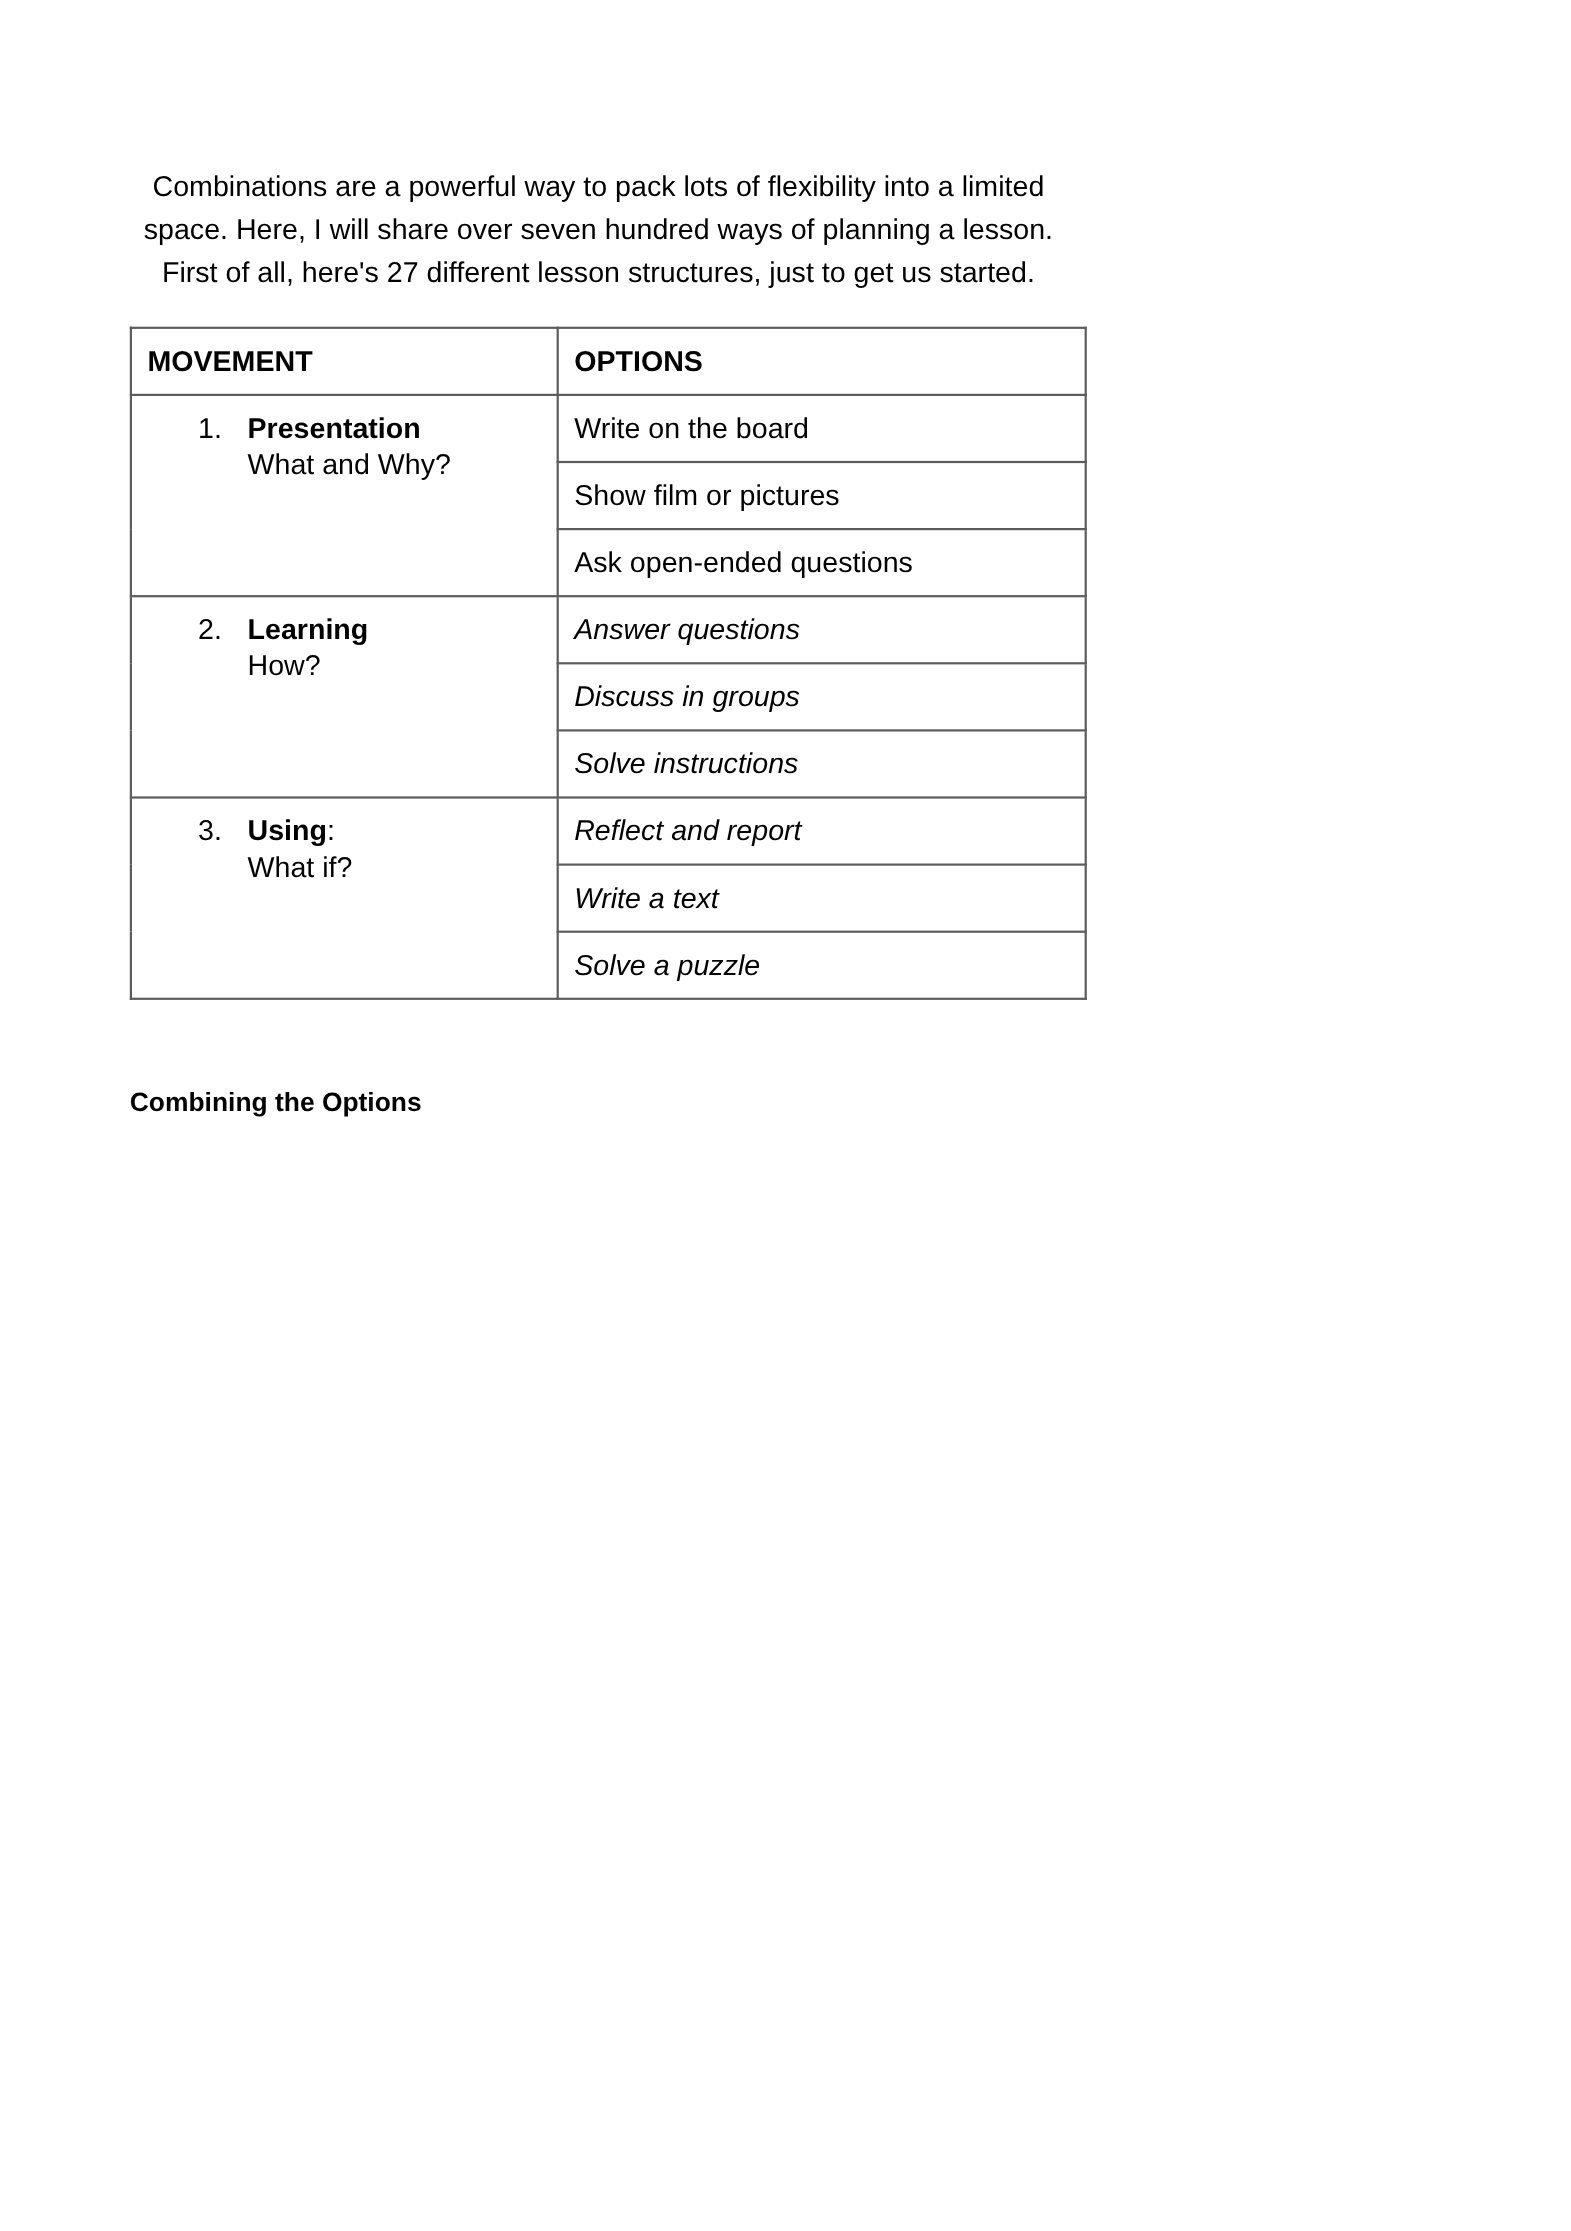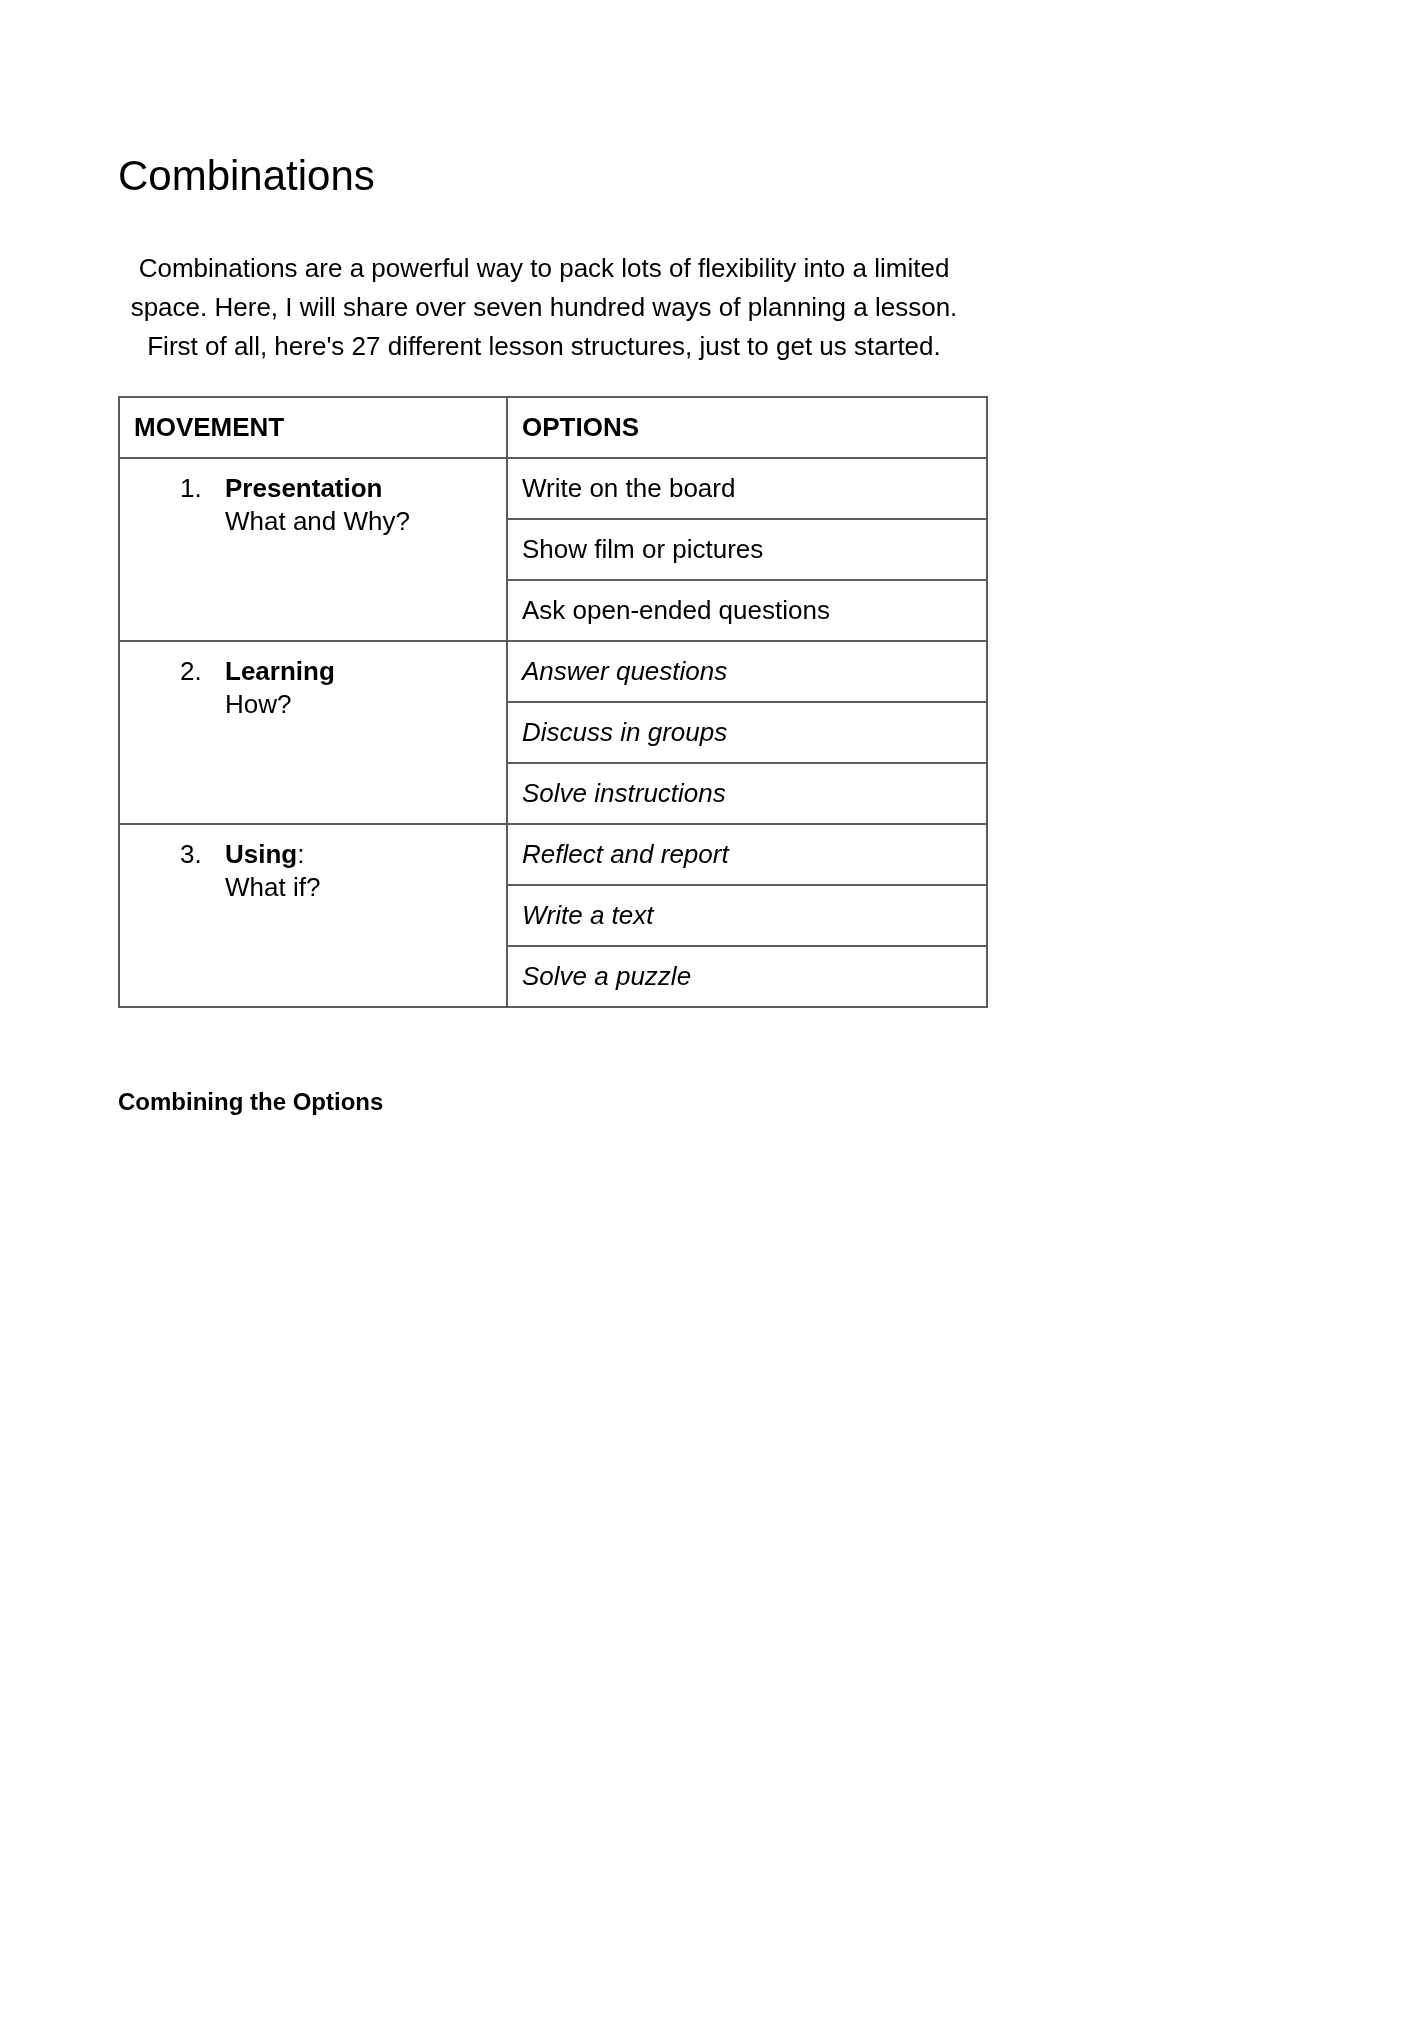--- a/index.html
+++ b/index.html
@@ -66,21 +66,20 @@
     font-weight: 700;
     margin: 80px 0 36px 0;
   }
   .para.last { margin-bottom: 0; }
 </style>
 </head>
 <body>
 
 <div class="page">
 
-  <h1 class="doc-title">Combinations</h1>
 
   <p class="para">Combinations are a powerful way to pack lots of flexibility into a limited space. Here, I will share over seven hundred ways of planning a lesson. First of all, here's 27 different lesson structures, just to get us started.</p>
 
 
   <table class="doc-table">
     <colgroup>
       <col class="col-movement">
       <col class="col-options">
     </colgroup>
     <tbody>

